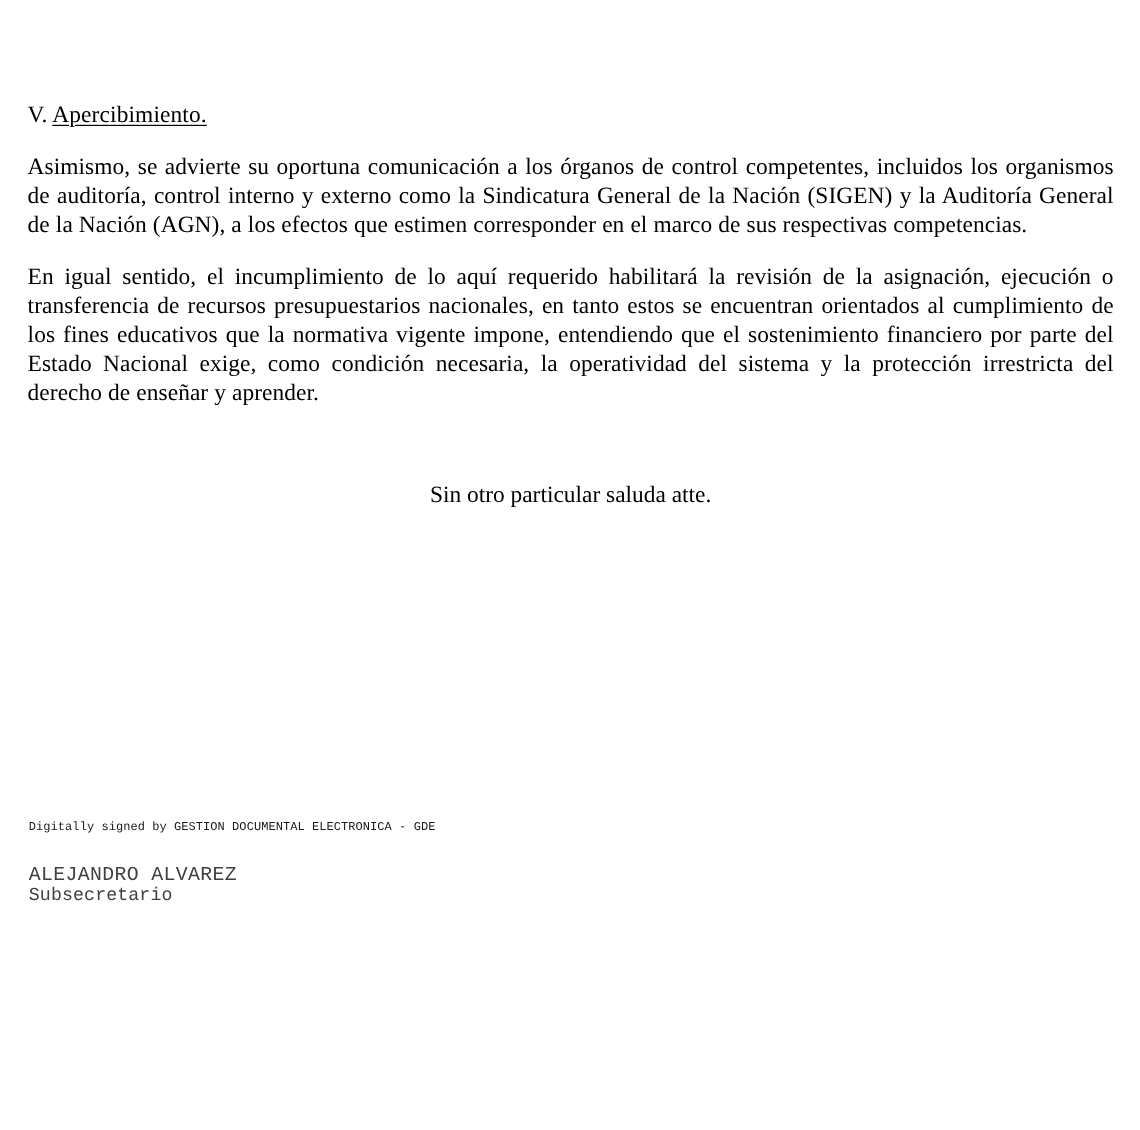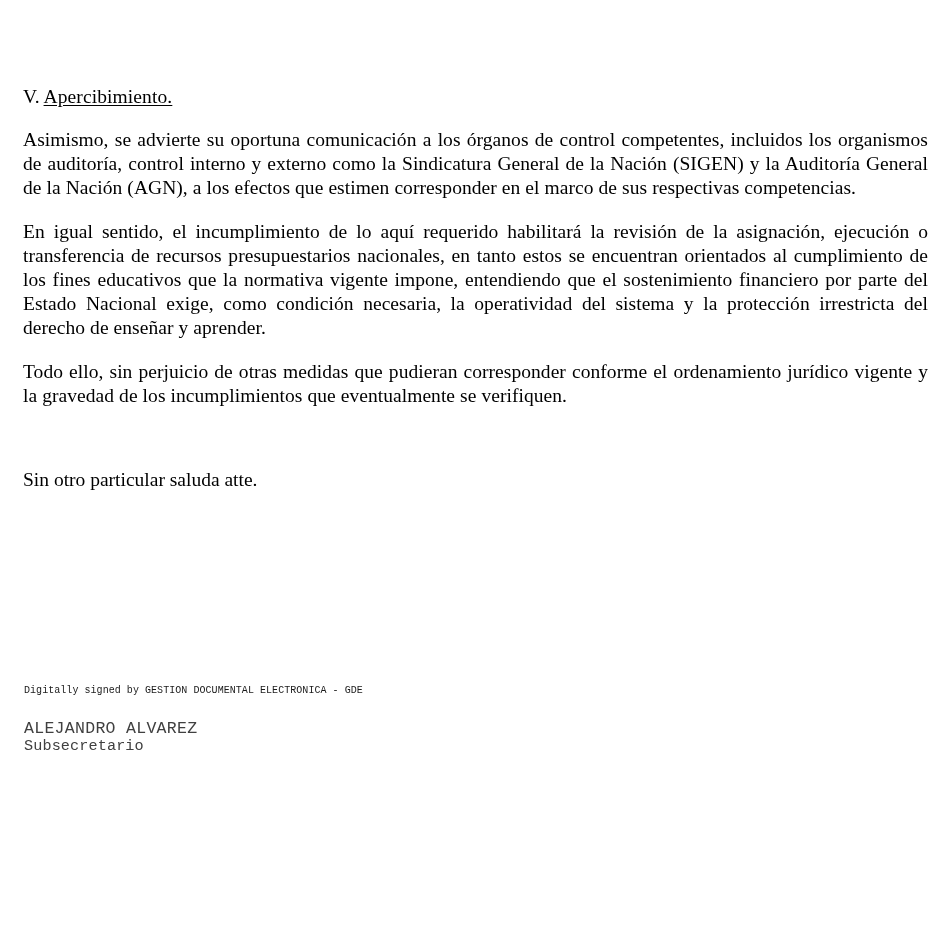--- a/index.html
+++ b/index.html
@@ -56,21 +56,21 @@
     word-spacing: 0.1px;
   }
   p.body-par.first-par {
     padding-top: 22px;
   }
   p.closing {
     margin: 0;
     padding-top: 60px;
     font-size: 19.5px;
     line-height: 24px;
-    text-align: left;
+    text-align: center;
   }
   .signature-block {
     position: absolute;
     left: 24px;
     top: 686px;
     width: 500px;
   }
   .sig-stamp {
     font-family: Liberation Mono, monospace;
     font-size: 10px;
@@ -108,21 +108,20 @@
     <h2 class="section-heading">
       <span class="num">V.</span>
       <span class="title">Apercibimiento.</span>
     </h2>
 
 
     <p class="body-par">Asimismo, se advierte su oportuna comunicación a los órganos de control competentes, incluidos los organismos de auditoría, control interno y externo como la Sindicatura General de la Nación (SIGEN) y la Auditoría General de la Nación (AGN), a los efectos que estimen corresponder en el marco de sus respectivas competencias.</p>
 
     <p class="body-par">En igual sentido, el incumplimiento de lo aquí requerido habilitará la revisión de la asignación, ejecución o transferencia de recursos presupuestarios nacionales, en tanto estos se encuentran orientados al cumplimiento de los fines educativos que la normativa vigente impone, entendiendo que el sostenimiento financiero por parte del Estado Nacional exige, como condición necesaria, la operatividad del sistema y la protección irrestricta del derecho de enseñar y aprender.</p>
 
-    <p class="body-par">Todo ello, sin perjuicio de otras medidas que pudieran corresponder conforme el ordenamiento jurídico vigente y la gravedad de los incumplimientos que eventualmente se verifiquen.</p>
 
     <p class="closing">Sin otro particular saluda atte.</p>
 
   </div>
 
   <div class="signature-block">
 
     <div class="sig-stamp">
       <div>Digitally signed by GESTION DOCUMENTAL ELECTRONICA - GDE</div>
     </div>

